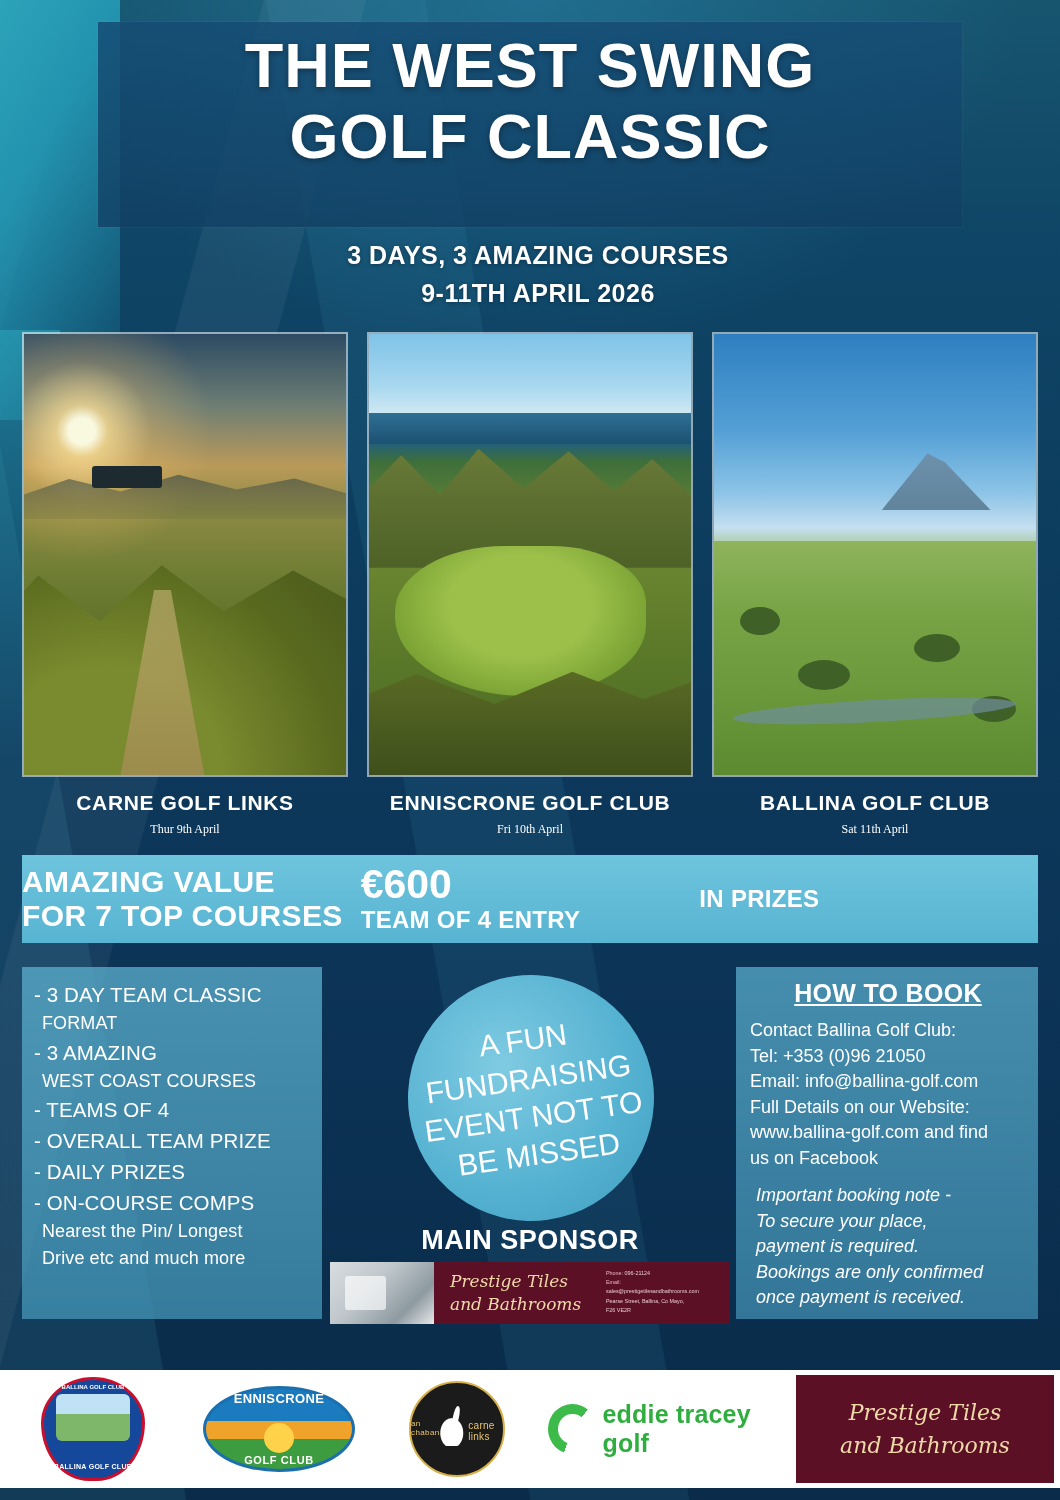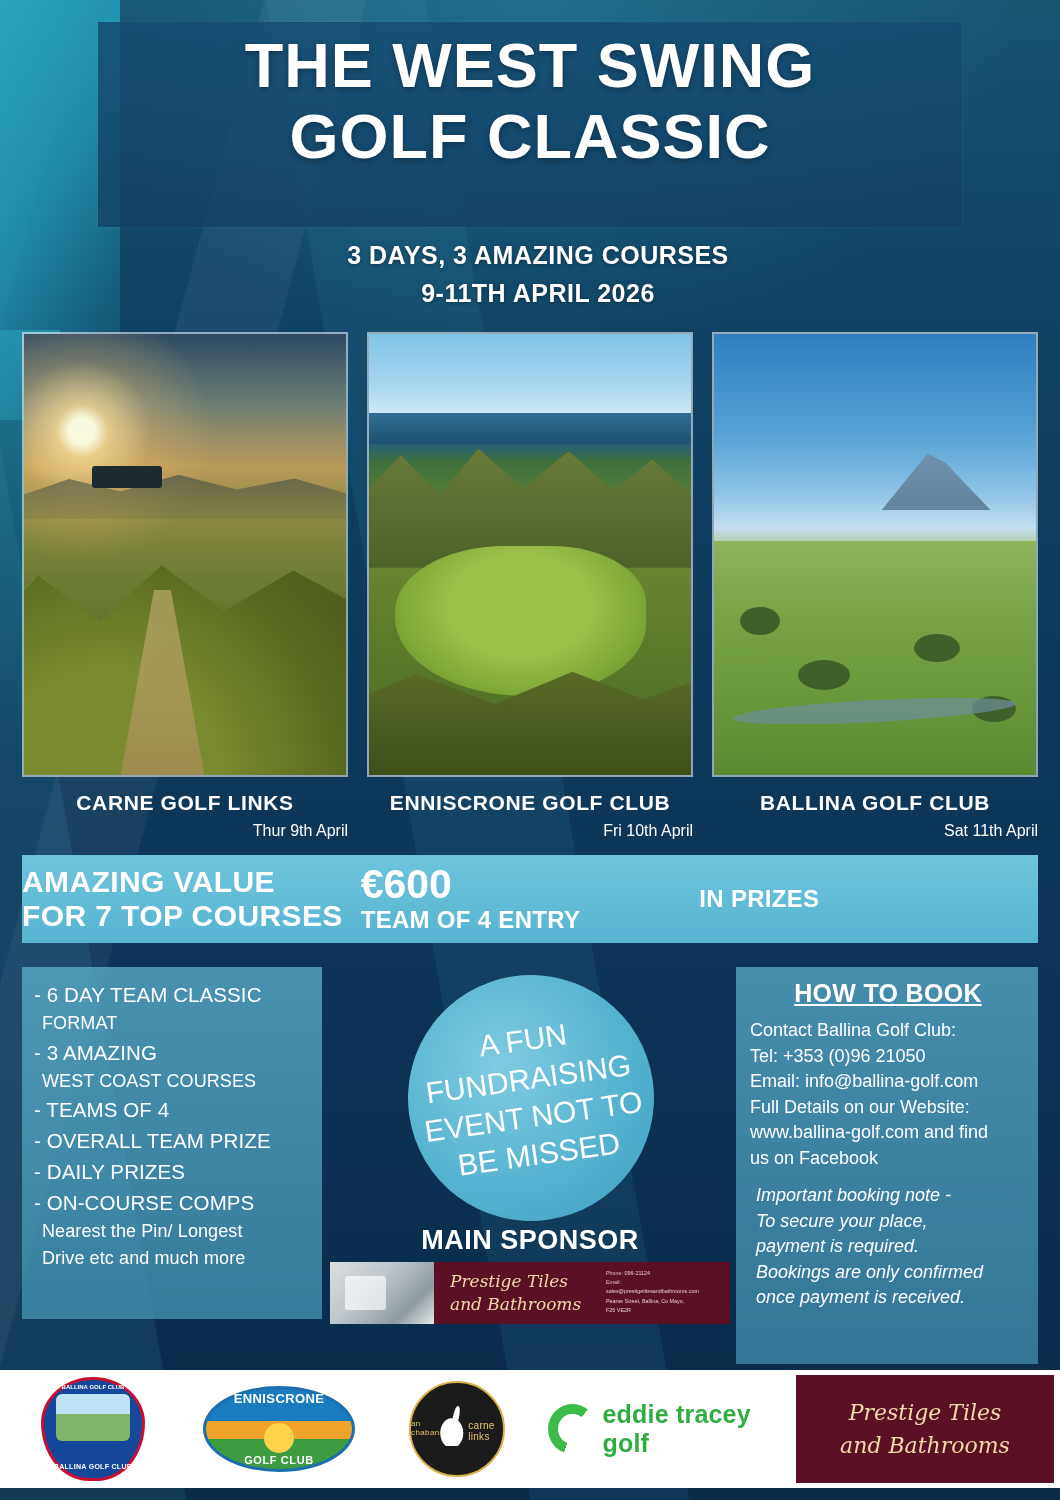--- a/index.html
+++ b/index.html
@@ -145,21 +145,21 @@
   .p3 .river {
     position:absolute; left:6%; bottom:12%; width:88%; height:5%;
     background:#6f8e9c; opacity:.7; border-radius:50%;
     transform: rotate(-3deg);
   }
   .course-name {
     text-align:center; color:#ffffff; font-weight:700; font-size:21px;
     letter-spacing:.6px; margin-top:14px;
   }
   .course-date {
-    text-align:right; color:#ffffff; font-size:16px; margin-top:7px;
+    text-align:center; color:#ffffff; font-size:12px; margin-top:7px;font-family:Liberation Serif, serif;
   }
 
   
   .valuebar {
     position:absolute; left:22px; top:855px; width:1016px; height:88px;
     background: linear-gradient(180deg, #6ec4dd, #57b4d2);
     display:flex; align-items:center;
   }
   .vb-cell { flex:1; text-align:left; color:#ffffff; }
   .vb-big { font-size:30px; font-weight:700; line-height:1.12; letter-spacing:.4px; }
@@ -218,21 +218,21 @@
     font-size:17px; line-height:1.35; padding-left:16px;
   }
   .ad-contact {
     position:absolute; right:6px; top:7px; width:118px;
     color:#e8c9cf; font-size:5.4px; line-height:1.7;
   }
   .ad-contact .lbl { color:#e7b9c2; }
 
   
   .book {
-    position:absolute; left:736px; top:967px; width:302px; height:397px;
+    position:absolute; left:736px; top:967px; width:302px; height:352px;
     background: linear-gradient(180deg, rgba(92,176,206,0.72), rgba(70,152,188,0.68));
     padding:12px 12px 10px 14px; color:#ffffff;
   }
   .book h3 {
     text-align:center; font-size:25px; font-weight:700; letter-spacing:.3px;
     text-decoration: underline; margin-bottom:10px;
   }
   .book p { font-size:18px; line-height:1.42; }
   .book .note {
     margin-top:12px; font-style:italic; font-size:18px; line-height:1.42;
@@ -389,21 +389,21 @@
       <div class="vb-huge">€600</div>
       <div class="vb-sub">TEAM OF 4 ENTRY</div>
     </div>
     <div class="vb-cell">
       <div class="vb-sub">IN PRIZES</div>
     </div>
   </div>
 
   <div class="features">
     <ul>
-      <li>- 6 DAY TEAM CLASSIC</li>
+      <li>- 3 DAY TEAM CLASSIC</li>
       <li class="sub">FORMAT</li>
       <li>- 3 AMAZING</li>
       <li class="sub">WEST COAST COURSES</li>
       <li>- TEAMS OF 4</li>
       <li>- OVERALL TEAM PRIZE</li>
       <li>- DAILY PRIZES</li>
       <li>- ON-COURSE COMPS</li>
       <li class="sub">Nearest the Pin/ Longest</li>
       <li class="sub">Drive etc and much more</li>
     </ul>

